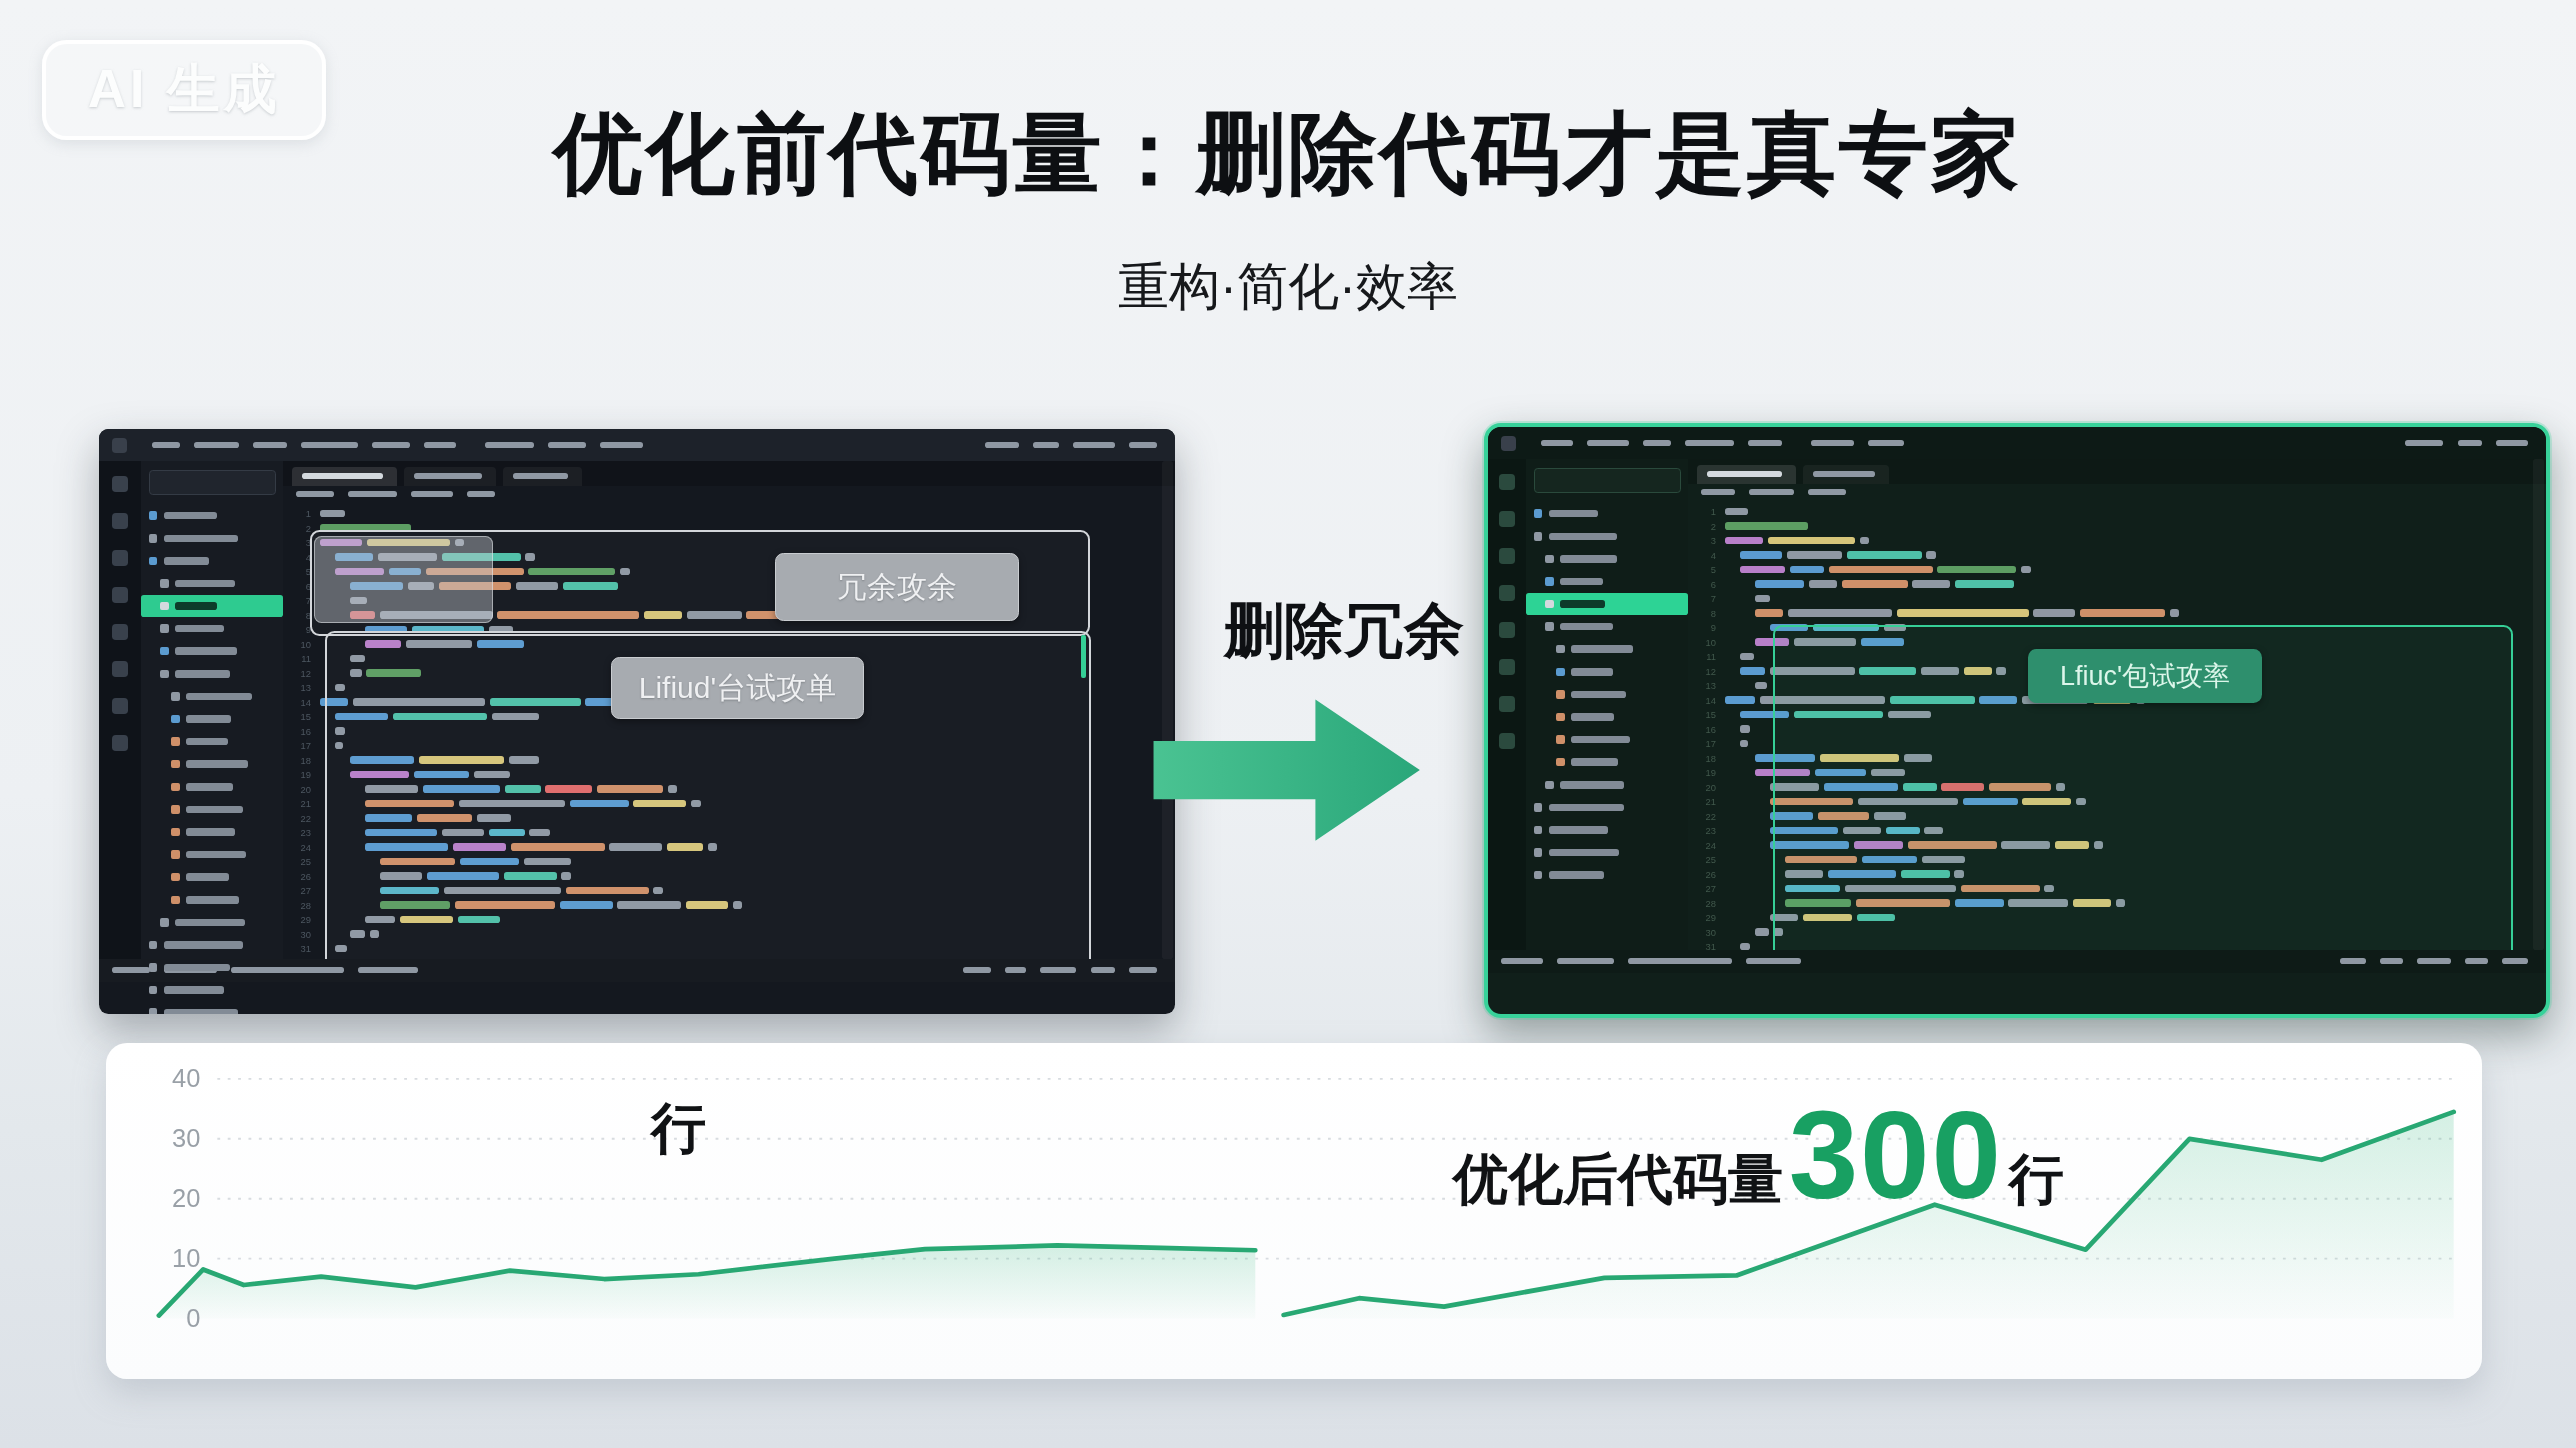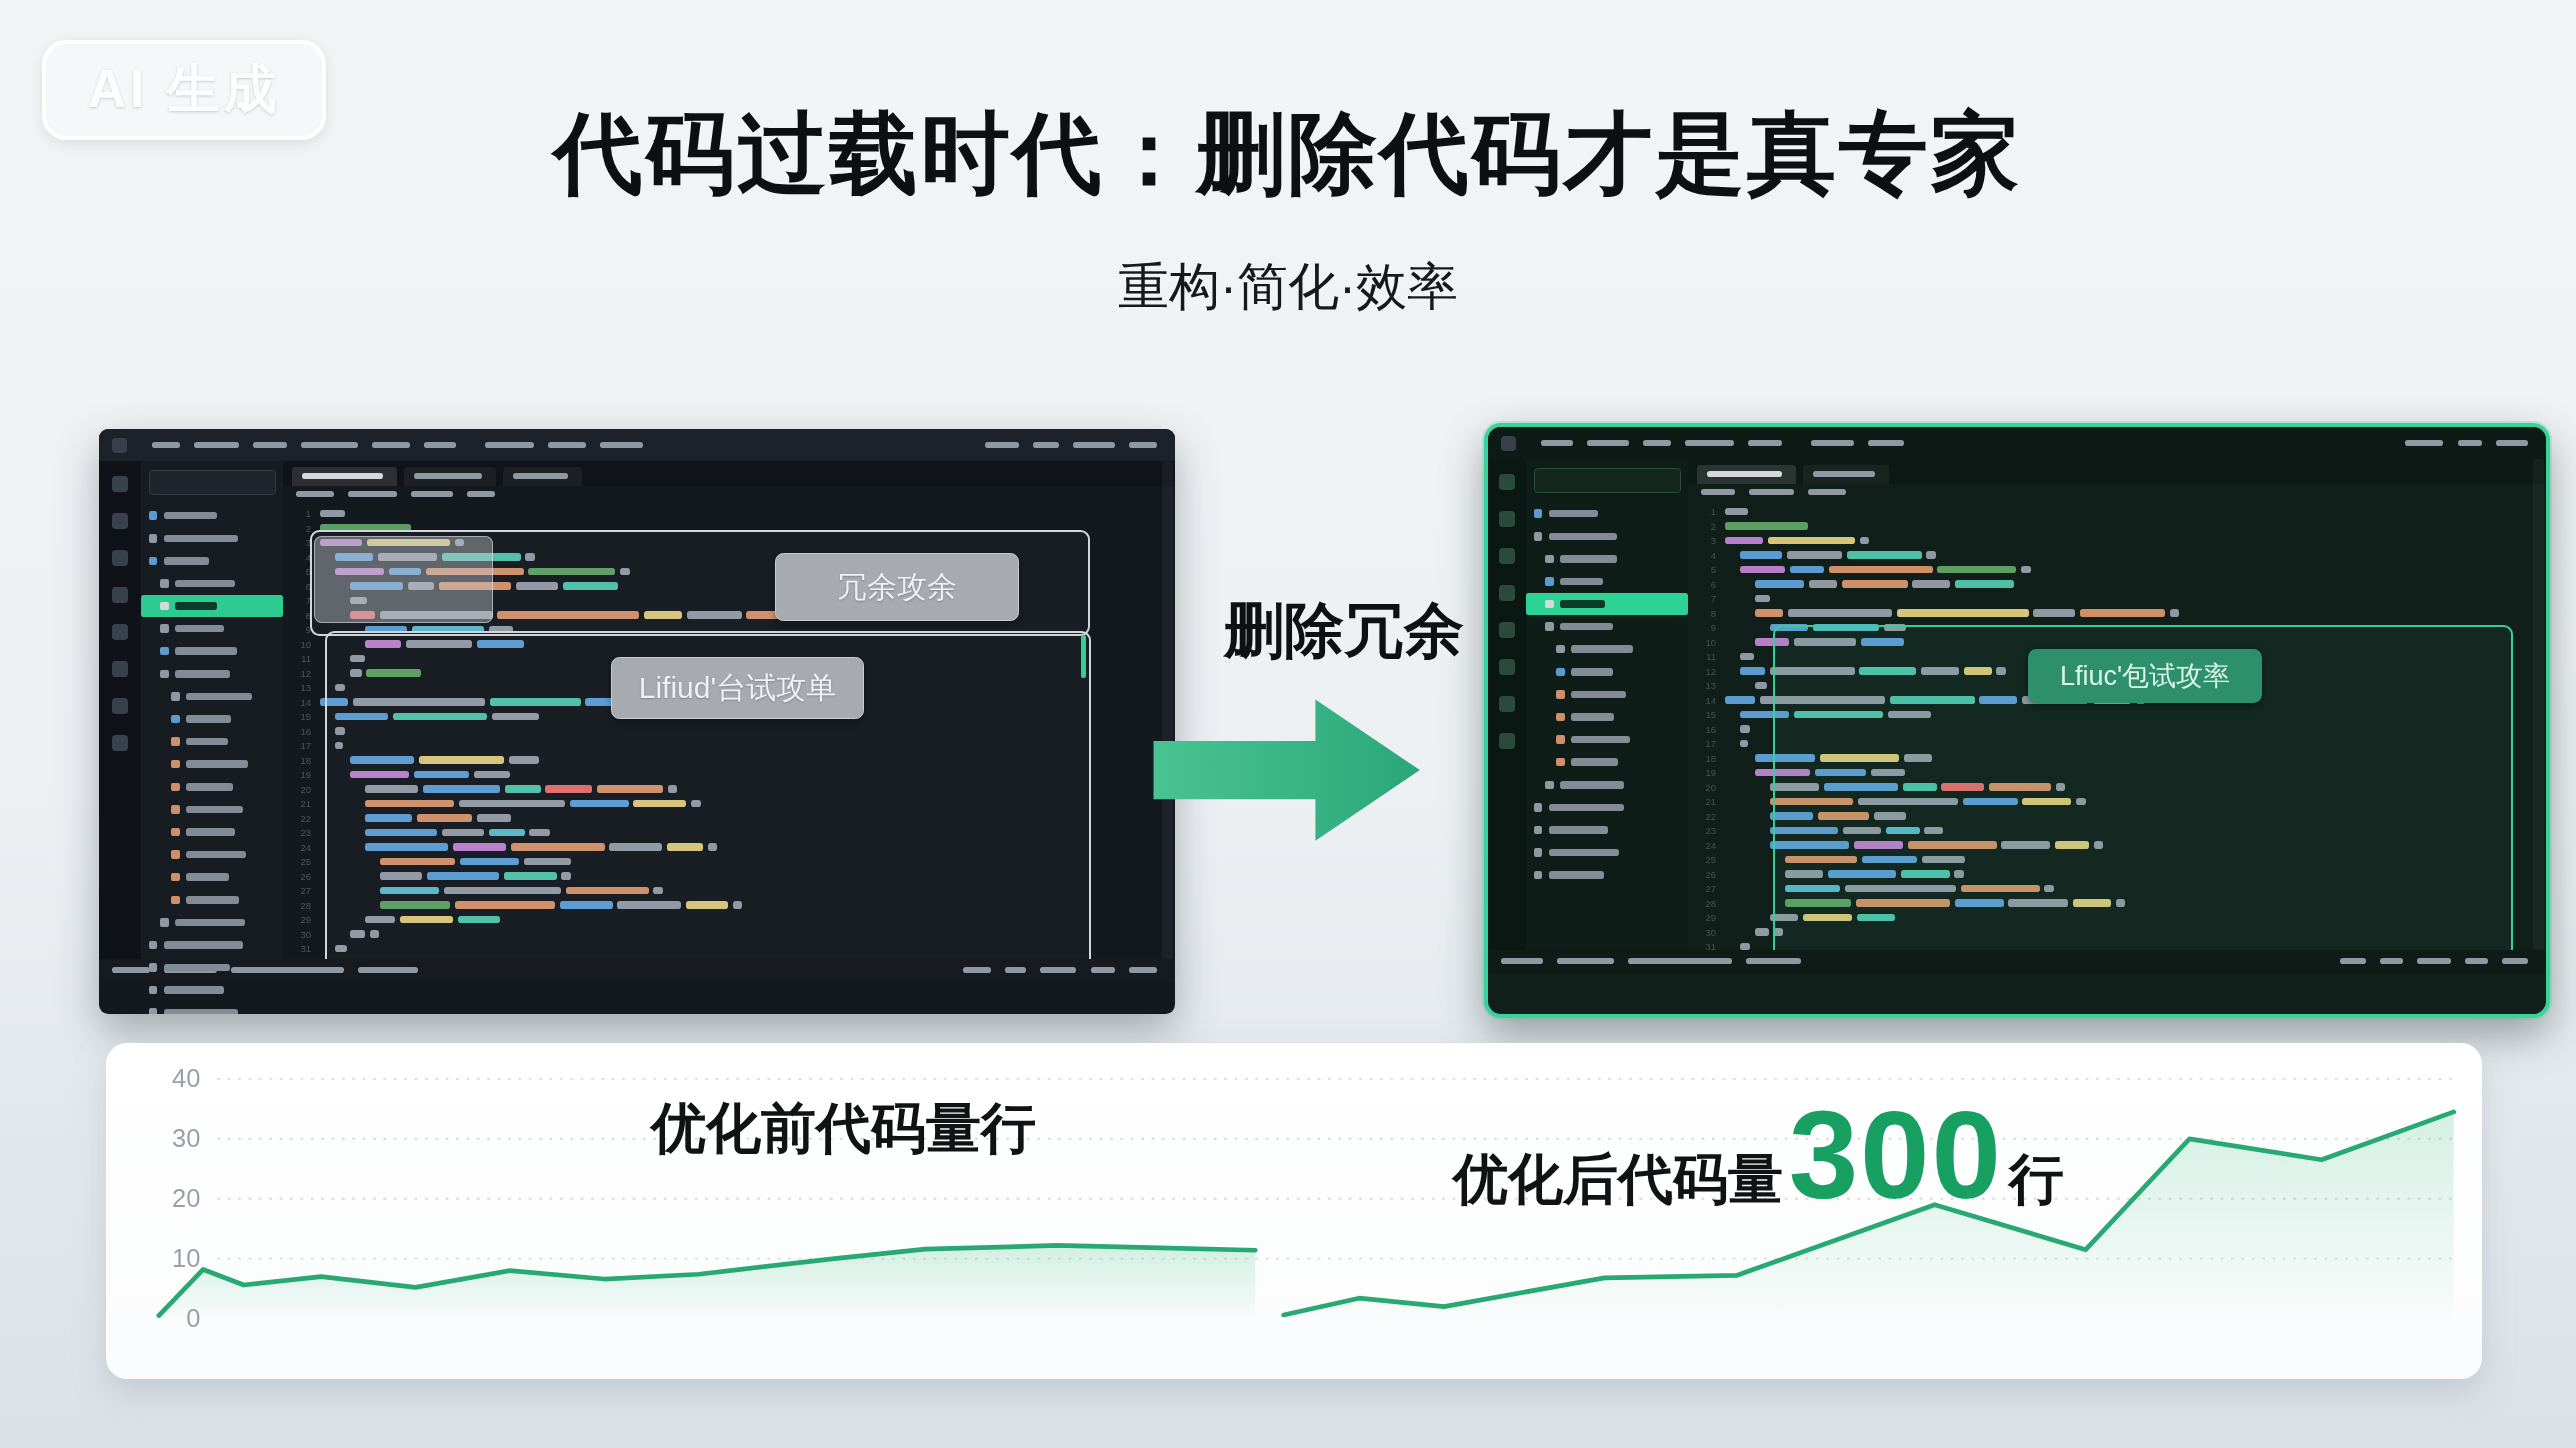--- a/index.html
+++ b/index.html
@@ -95,21 +95,21 @@
 </style>
 </head>
 <body>
 
 <div id="page">
 
   <div class="badge">
     <span>AI 生成</span>
   </div>
 
-  <div class="title">代码过载时代：删除代码才是真专家</div>
+  <div class="title">优化前代码量：删除代码才是真专家</div>
   <div class="subtitle">重构·简化·效率</div>
 
   <div class="window before" id="win-before">
     <div class="titlebar">
       <span class="appdot"></span>
       <span class="tgroup">
           <span class="tk" style="width: 28px; height: 6.6px; background: rgb(143, 152, 163);"></span>
           <span class="tk" style="width: 45px; height: 6.6px; background: rgb(143, 152, 163);"></span>
           <span class="tk" style="width: 34px; height: 6.6px; background: rgb(143, 152, 163);"></span>
           <span class="tk" style="width: 57px; height: 6.6px; background: rgb(143, 152, 163);"></span>
@@ -922,21 +922,20 @@
         </g>
         <g id="chart-ticks">
           <text x="100" y="301" text-anchor="end" font-size="27" fill="#99a0a7" font-family="&quot;Liberation Sans&quot;,sans-serif">0</text>
           <text x="100" y="237.5" text-anchor="end" font-size="27" fill="#99a0a7" font-family="&quot;Liberation Sans&quot;,sans-serif">10</text>
           <text x="100" y="174" text-anchor="end" font-size="27" fill="#99a0a7" font-family="&quot;Liberation Sans&quot;,sans-serif">20</text>
           <text x="100" y="110.5" text-anchor="end" font-size="27" fill="#99a0a7" font-family="&quot;Liberation Sans&quot;,sans-serif">30</text>
           <text x="100" y="47" text-anchor="end" font-size="27" fill="#99a0a7" font-family="&quot;Liberation Sans&quot;,sans-serif">40</text>
         </g>
     </svg>
     <div class="stat left">
-      <span class="prefix">优化前代码量</span>
       <span class="suffix">行</span>
     </div>
     <div class="stat right">
       <span class="prefix">优化后代码量</span>
       <span class="value">300</span>
       <span class="suffix">行</span>
     </div>
   </div>
 
 </div>

